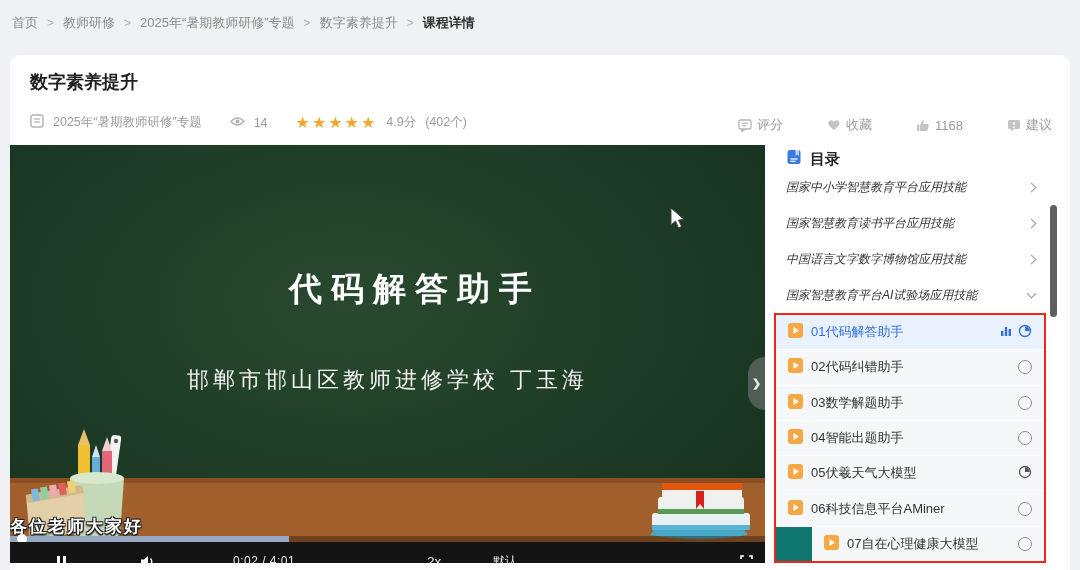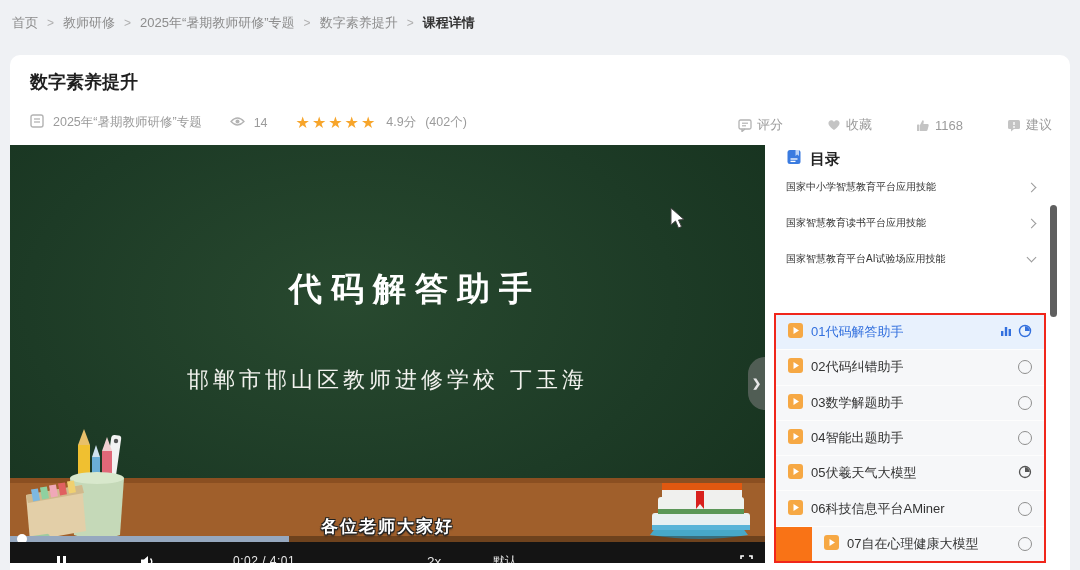--- a/index.html
+++ b/index.html
@@ -35,21 +35,21 @@
   .video { position:absolute; left:10px; top:145px; width:755px; height:418px;
            background:radial-gradient(ellipse at 45% 38%, #28492f 0%, #1d3b26 55%, #15301d 100%);
            overflow:hidden; }
   .slide-title { position:absolute; top:122px; width:100%; text-align:center; color:#fff;
                  font-size:33px; font-weight:bold; letter-spacing:9px;
                  font-family:"DejaVu Serif",serif; text-indent:9px;padding-left:46px; }
   .slide-subtitle { position:absolute; top:220px; width:100%; text-align:center; color:#f2f2ee;
                     font-size:22px; letter-spacing:4px; font-family:"DejaVu Serif",serif; }
   .desk { position:absolute; left:0; top:333px; width:100%; height:64px; background:#a05f2b; }
   .desk-edge { position:absolute; left:0; top:333px; width:100%; height:5px; background:#8b4f21; }
-  .caption { position:absolute; top:370px; width:100%; text-align:center; color:#fff;
+  .caption { position:absolute; top:370px; width:100%; color:#fff;
              font-size:17px; font-weight:bold; letter-spacing:2px;
              text-shadow:-1px -1px 0 #222,1px -1px 0 #222,-1px 1px 0 #222,1px 1px 0 #222,0 2px 2px #222; }
 
   .progress { position:absolute; top:391px; left:0; width:100%; height:6px;
               background:rgba(35,22,10,0.40); }
   .progress-buffer { height:100%; background:#96a8bf; }
   .playhead { position:absolute; left:7px; top:-2px; width:10px; height:10px;
               background:#fff; border-radius:50%; }
 
   .controls { position:absolute; top:397px; left:0; width:100%; height:21px; background:#141414; }
@@ -68,27 +68,27 @@
   .next-tab span { color:#e8e8e8; font-size:11px; font-weight:bold; }
 
   .cursor { position:absolute; left:658px; top:62px; }
 
   
   .toc-header { position:absolute; left:786px; top:149px; display:flex; align-items:center; gap:8px; }
   .toc-header .label { font-size:15px; font-weight:bold; color:#222; }
 
   .toc-groups { position:absolute; left:773px; top:169px; width:276px; }
   .toc-group { height:36px; display:flex; align-items:center; justify-content:space-between;
-               padding:0 14px 0 13px; font-size:10px; color:#333; background:#fff; cursor:pointer; }
+               padding:0 14px 0 13px; font-size:12px; color:#333; background:#fff; cursor:pointer;font-style:italic; }
   .chev { width:7px; height:7px; border-right:1.5px solid #9a9a9a; border-bottom:1.5px solid #9a9a9a; }
   .chev.right { transform:rotate(-45deg); }
   .chev.down  { transform:rotate(45deg); margin-top:-3px; }
 
   .lesson-box { position:absolute; left:774px; top:313px; width:272px; height:250px;
-                border:2px solid #f0261b; display:flex; flex-direction:column; background:#f97316; }
+                border:2px solid #f0261b; display:flex; flex-direction:column; background:#0f766e; }
   .lesson { flex:1; display:flex; align-items:center; gap:8px; padding:0 12px;
             background:#f6f7f9; font-size:13px; color:#333; cursor:pointer;
             border-bottom:1px solid #fdfdfd; }
   .lesson:last-child { border-bottom:none;margin-left:36px; }
   .lesson.active { background:#e8f1fd; color:#3370de; }
   .lesson .status { margin-left:auto; display:flex; align-items:center; gap:6px; }
   .circle { width:14px; height:14px; border:1.5px solid #8f8f8f; border-radius:50%; background:transparent; }
   .lesson-icon { flex:0 0 auto; }
 
   .scrollbar { position:absolute; left:1050px; top:205px; width:7px; height:112px;
@@ -278,20 +278,24 @@
   <div class="toc-groups">
     <div class="toc-group">
       <span>国家中小学智慧教育平台应用技能</span>
         <span class="chev right"></span>
     </div>
     <div class="toc-group">
       <span>国家智慧教育读书平台应用技能</span>
         <span class="chev right"></span>
     </div>
     <div class="toc-group">
+      <span>中国语言文字数字博物馆应用技能</span>
+        <span class="chev right"></span>
+    </div>
+    <div class="toc-group">
       <span>国家智慧教育平台AI试验场应用技能</span>
         <span class="chev down"></span>
     </div>
   </div>
 
   <div class="lesson-box">
 
     <div class="lesson active">
       <span class="lesson-icon">
         <svg width="15" height="15" viewBox="0 0 15 15">

